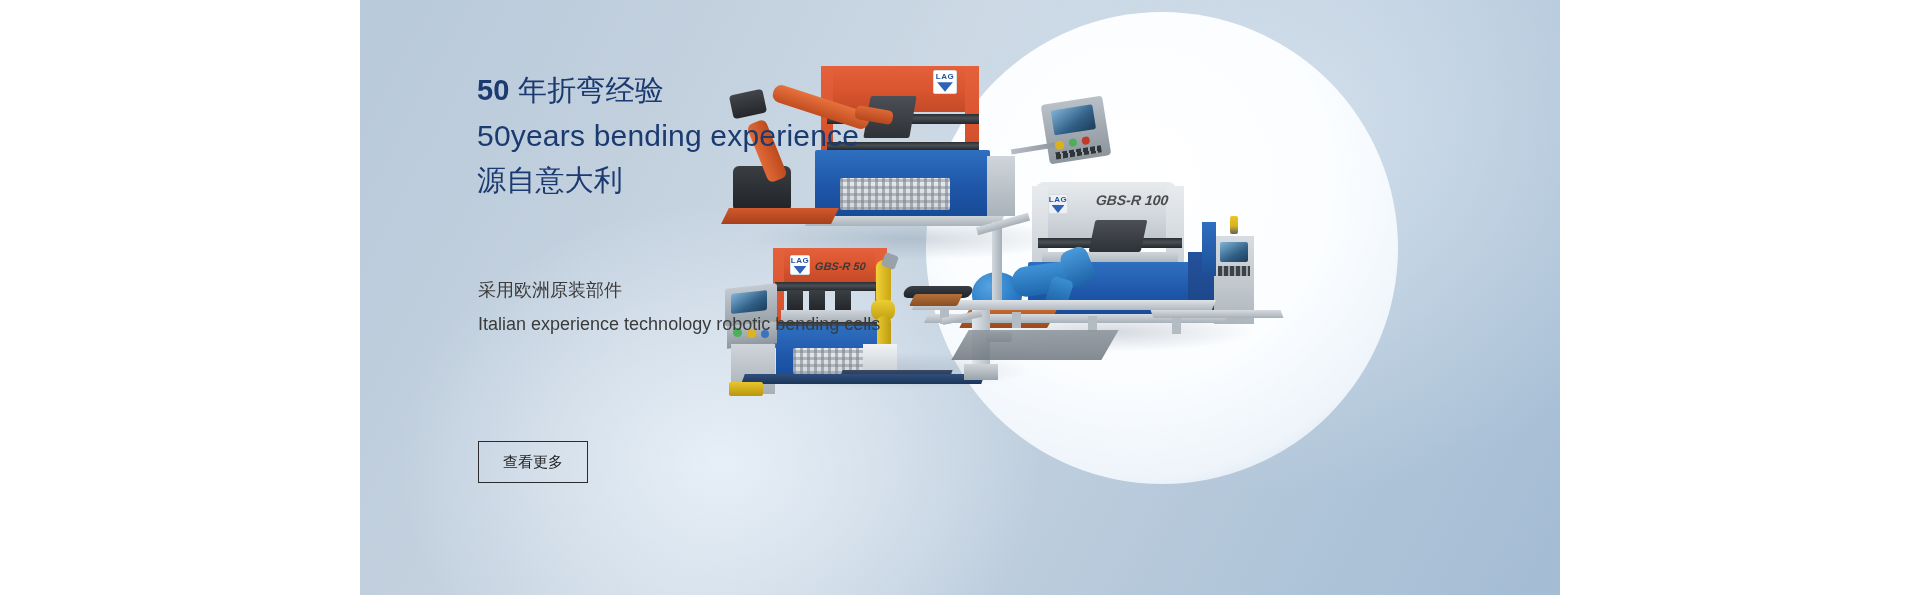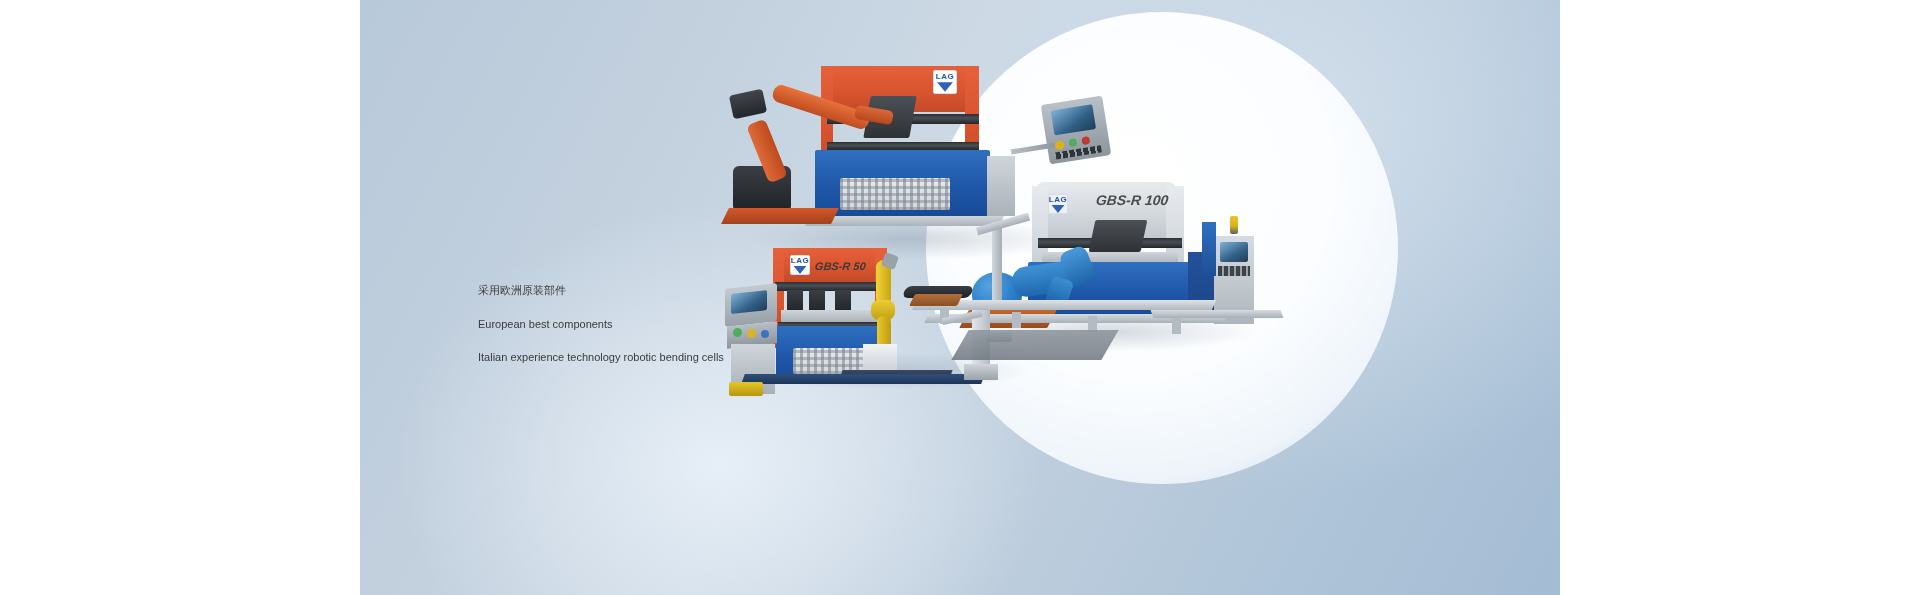--- a/index.html
+++ b/index.html
@@ -45,21 +45,21 @@
     line-height: 45px;
     letter-spacing: .2px;
     white-space: nowrap;
   }
   .headline .hl.zh { font-size: 29px; }
   .headline .hl.cnum b { font-weight: 700; }
 
   .sub { position:absolute; left:1px; top:274px; width:480px; }
   .sub .sl {
     color: #3b3b3b;
-    font-size: 11px;
+    font-size: 18px;
     line-height: 33.5px;
     white-space: nowrap;
   }
 
   .cta {
     position:absolute; left:1px; top:441px;
     width:110px; height:42px;
     display:flex; align-items:center; justify-content:center;
     border:1px solid #2c2c2c;
     background: transparent;
@@ -274,25 +274,30 @@
         <div style="position:absolute; left:36px; top:22px; width:26px; height:10px; background:linear-gradient(180deg,#c9cfd5,#8f979f); border-radius:3px;"></div>
       </div>
 
       <div class="metal" style="position:absolute; left:600px; top:330px; width:150px; height:30px; transform:skewX(-30deg); background:linear-gradient(180deg,#8c949c,#6d757d); opacity:.85;"></div>
 
     </div>
 
     <div class="copy">
 
       <div class="headline">
+        <div class="hl zh cnum">
+          <b>50</b>&nbsp;<span>年折弯经验</span>
+        </div>
+        <div class="hl">50years bending experience</div>
+        <div class="hl zh">源自意大利</div>
       </div>
 
       <div class="sub">
         <div class="sl">采用欧洲原装部件</div>
-        <div class="sl">European best components</div>
         <div class="sl">Italian experience technology robotic bending cells</div>
       </div>
 
+      <div class="cta">查看更多</div>
 
     </div>
 
   </div>
 </div>
 
 </body></html>

